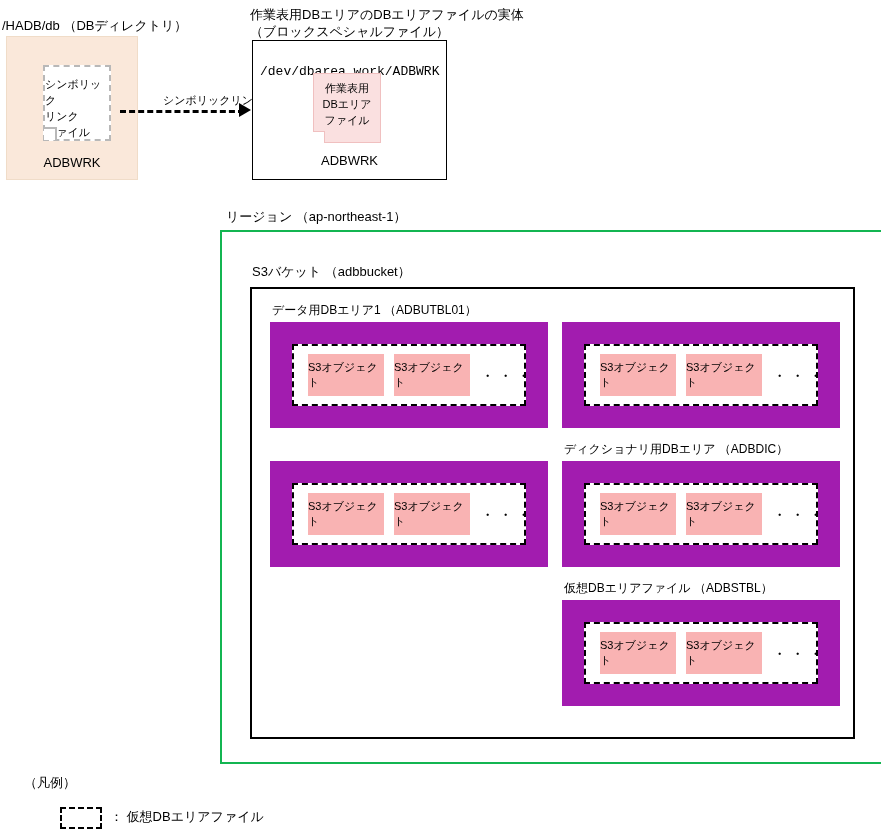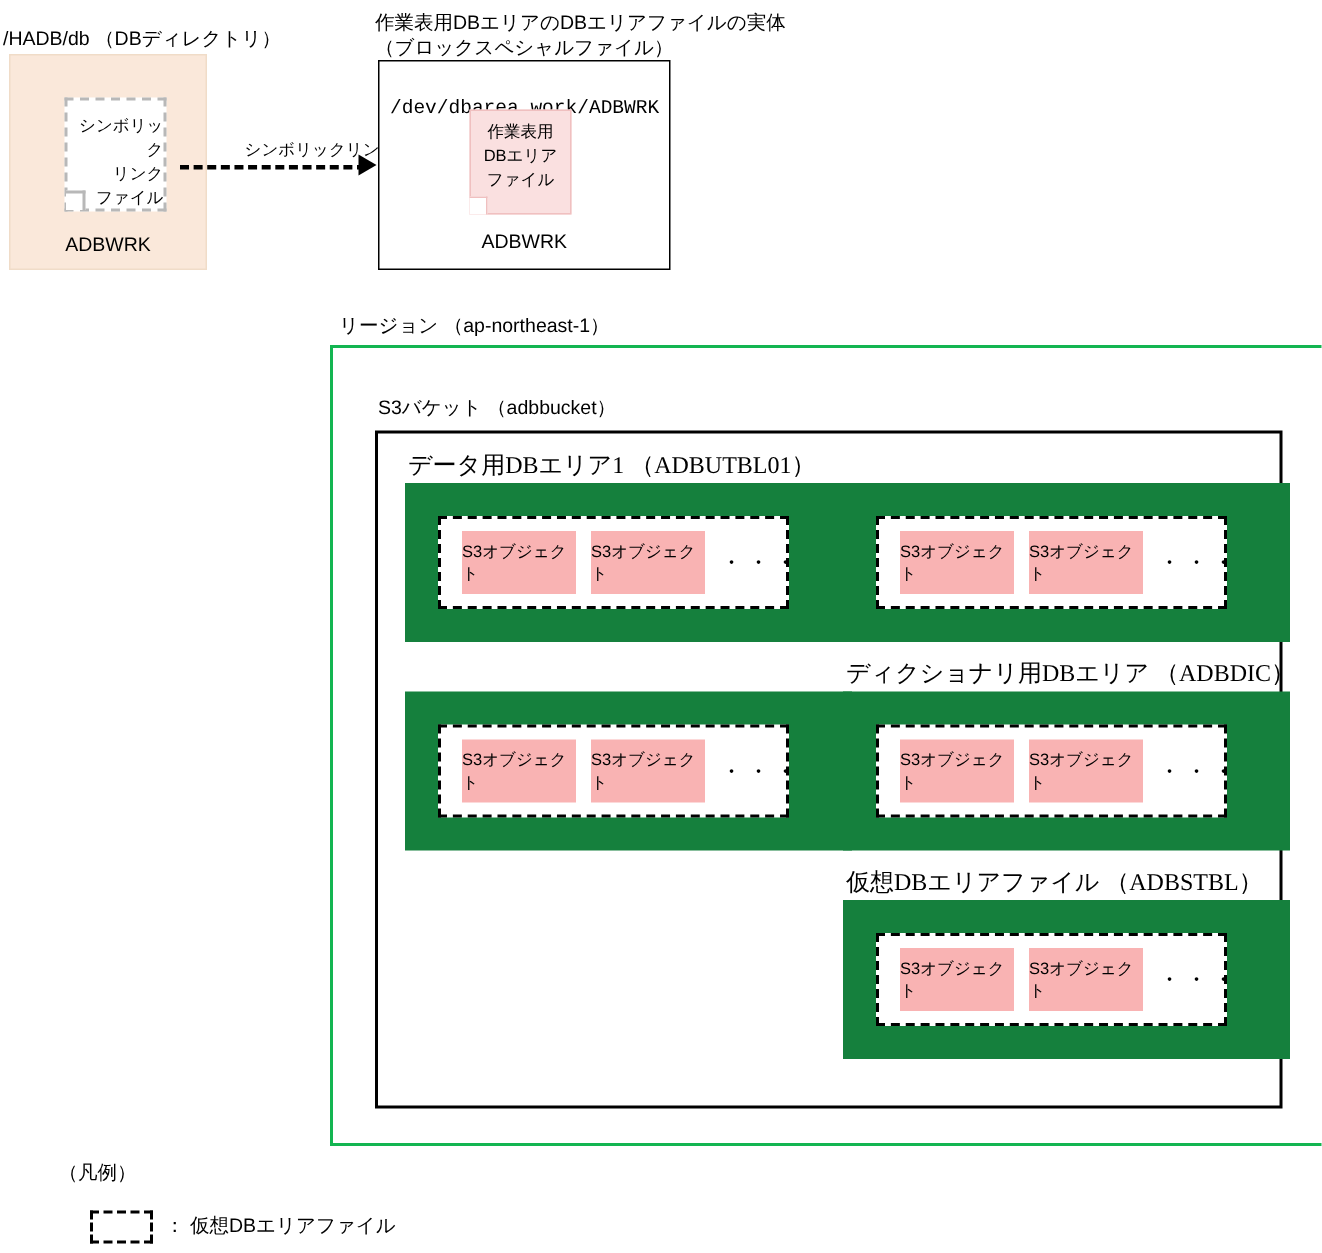--- a/index.html
+++ b/index.html
@@ -38,21 +38,21 @@
   #symlink-file {
     left: 36px; top: 28px;
     width: 68px; height: 76px;
     background: #ffffff;
     border: 2px dashed #b8b8b8;
     box-sizing: border-box;
   }
   #symlink-file .txt {
     position: absolute;
     left: 0; right: 0; top: 9px;
-    text-align: right;
+    text-align: left;
     font-size: 11px;
     line-height: 16px;
   }
   .fold-left {
     position: absolute;
     left: -1px; bottom: -1px;
     width: 13px; height: 13px;
     background: #ffffff;
     border-top: 2px solid #b8b8b8;
     border-right: 2px solid #b8b8b8;
@@ -136,29 +136,27 @@
     left: 28px; top: 55px;
     width: 605px; height: 452px;
     border: 2px solid #000;
     box-sizing: border-box;
     background: #ffffff;
   }
 
   
   .area-label {
     position: absolute;
-    font-size: 16px;
+    font-size: 12px;
     line-height: 15px;
     white-space: nowrap;
-    font-family: Liberation Serif, serif;
   }
   .area-box {
     position: absolute;
-    background: #15803d;
-    padding-left: 20px;
+    background: #a21caf;
   }
   .vfile {
     position: absolute;
     background: #ffffff;
     border: 2px dashed #000;
     box-sizing: border-box;
     display: flex;
     align-items: center;
     gap: 10px;
     padding-left: 14px;
@@ -175,21 +173,21 @@
     flex: none;
   }
   .ellipsis {
     font-size: 15px;
     letter-spacing: 3px;
     color: #000;
     line-height: 1;
   }
 
   
-  #legend-title { left: 39px; top: 775px; font-family: Liberation Mono, monospace; }
+  #legend-title { left: 24px; top: 775px; }
   #legend-row { left: 60px; top: 805px; width: 300px; height: 26px; }
   #legend-swatch {
     position: absolute;
     left: 0; top: 2px;
     width: 42px; height: 22px;
     border: 2px dashed #000;
     background: #fff;
     box-sizing: border-box;
   }
   #legend-text {

